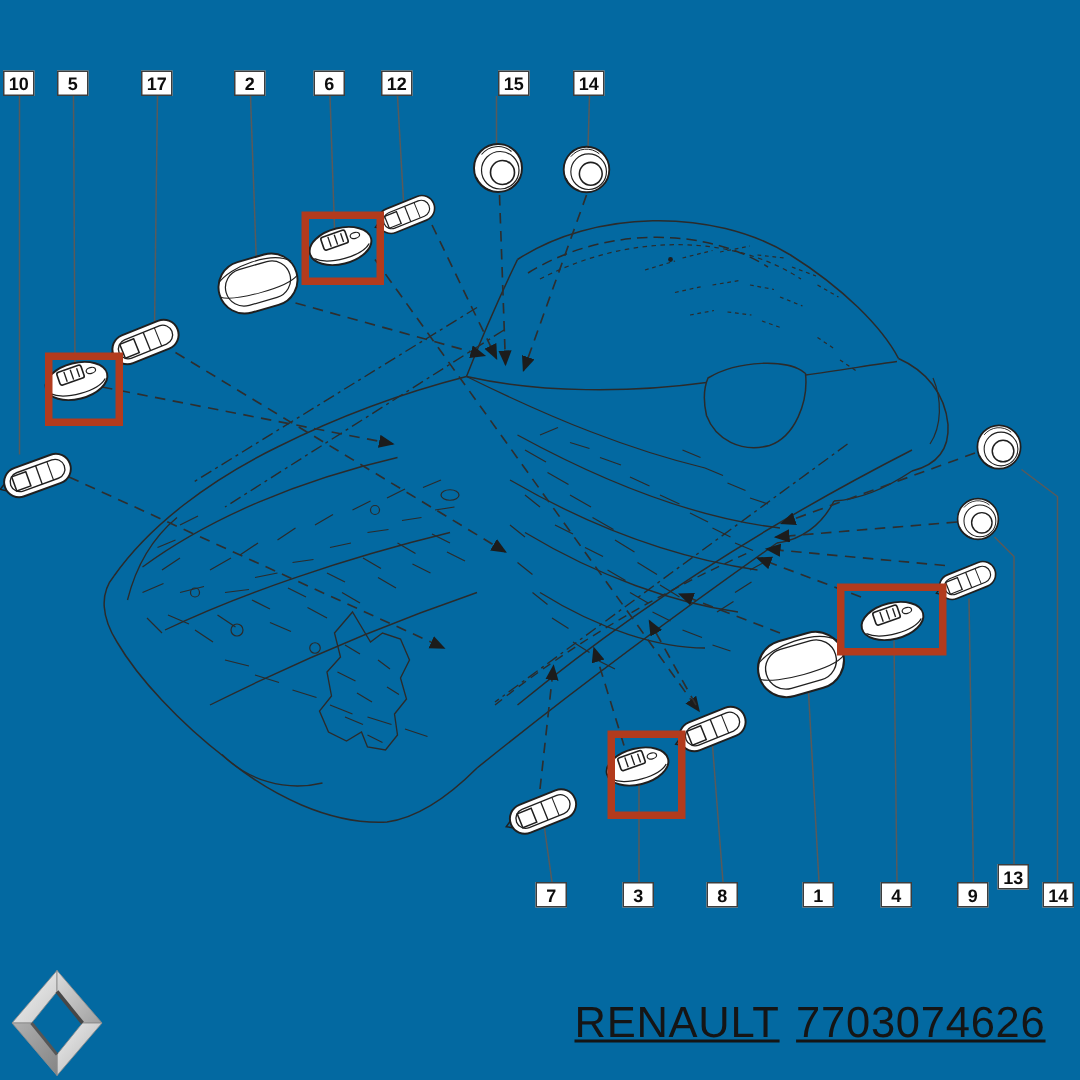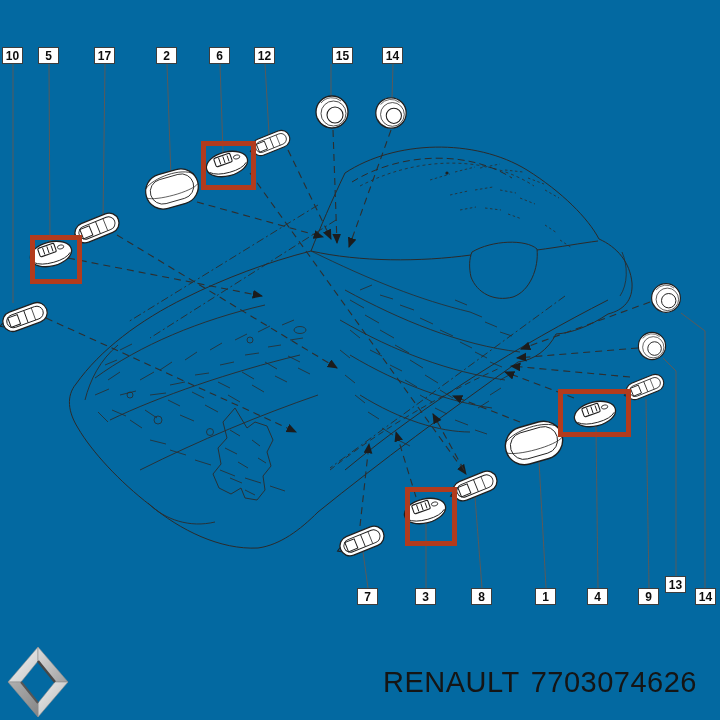--- a/index.html
+++ b/index.html
@@ -4,21 +4,21 @@
 <style>
   html,body{margin:0;padding:0;background:#fff;}
   .stage{position:relative;width:720px;height:720px;background:#0369a1;overflow:hidden;
          font-family:"Liberation Sans",sans-serif;}
   .art{position:absolute;left:0;top:0;width:720px;height:720px;}
   .co{position:absolute;width:21px;height:17px;box-sizing:border-box;border:1.6px solid #3d3d3d;
       background:#ffffff;color:#0d0d0d;font-size:12px;font-weight:bold;
       display:flex;align-items:center;justify-content:center;line-height:1;z-index:30;cursor:pointer;}
   .hl{position:absolute;box-sizing:border-box;border:5px solid #b23b1d;background:transparent;z-index:20;cursor:pointer;}
   .footer-text{position:absolute;left:383px;top:666px;font-size:29px;color:#151515;
-      letter-spacing:0.5px;white-space:nowrap;z-index:30;}
+      letter-spacing:0.5px;white-space:nowrap;z-index:30;text-decoration:underline;}
   .footer-text .brand{margin-right:11px;}
   .logo{position:absolute;left:6px;top:645px;width:64px;height:74px;z-index:30;}
 </style>
 </head>
 <body>
 
 <div class="stage">
 
   <svg class="art" viewBox="0 0 720 720" xmlns="http://www.w3.org/2000/svg">
     <defs>

